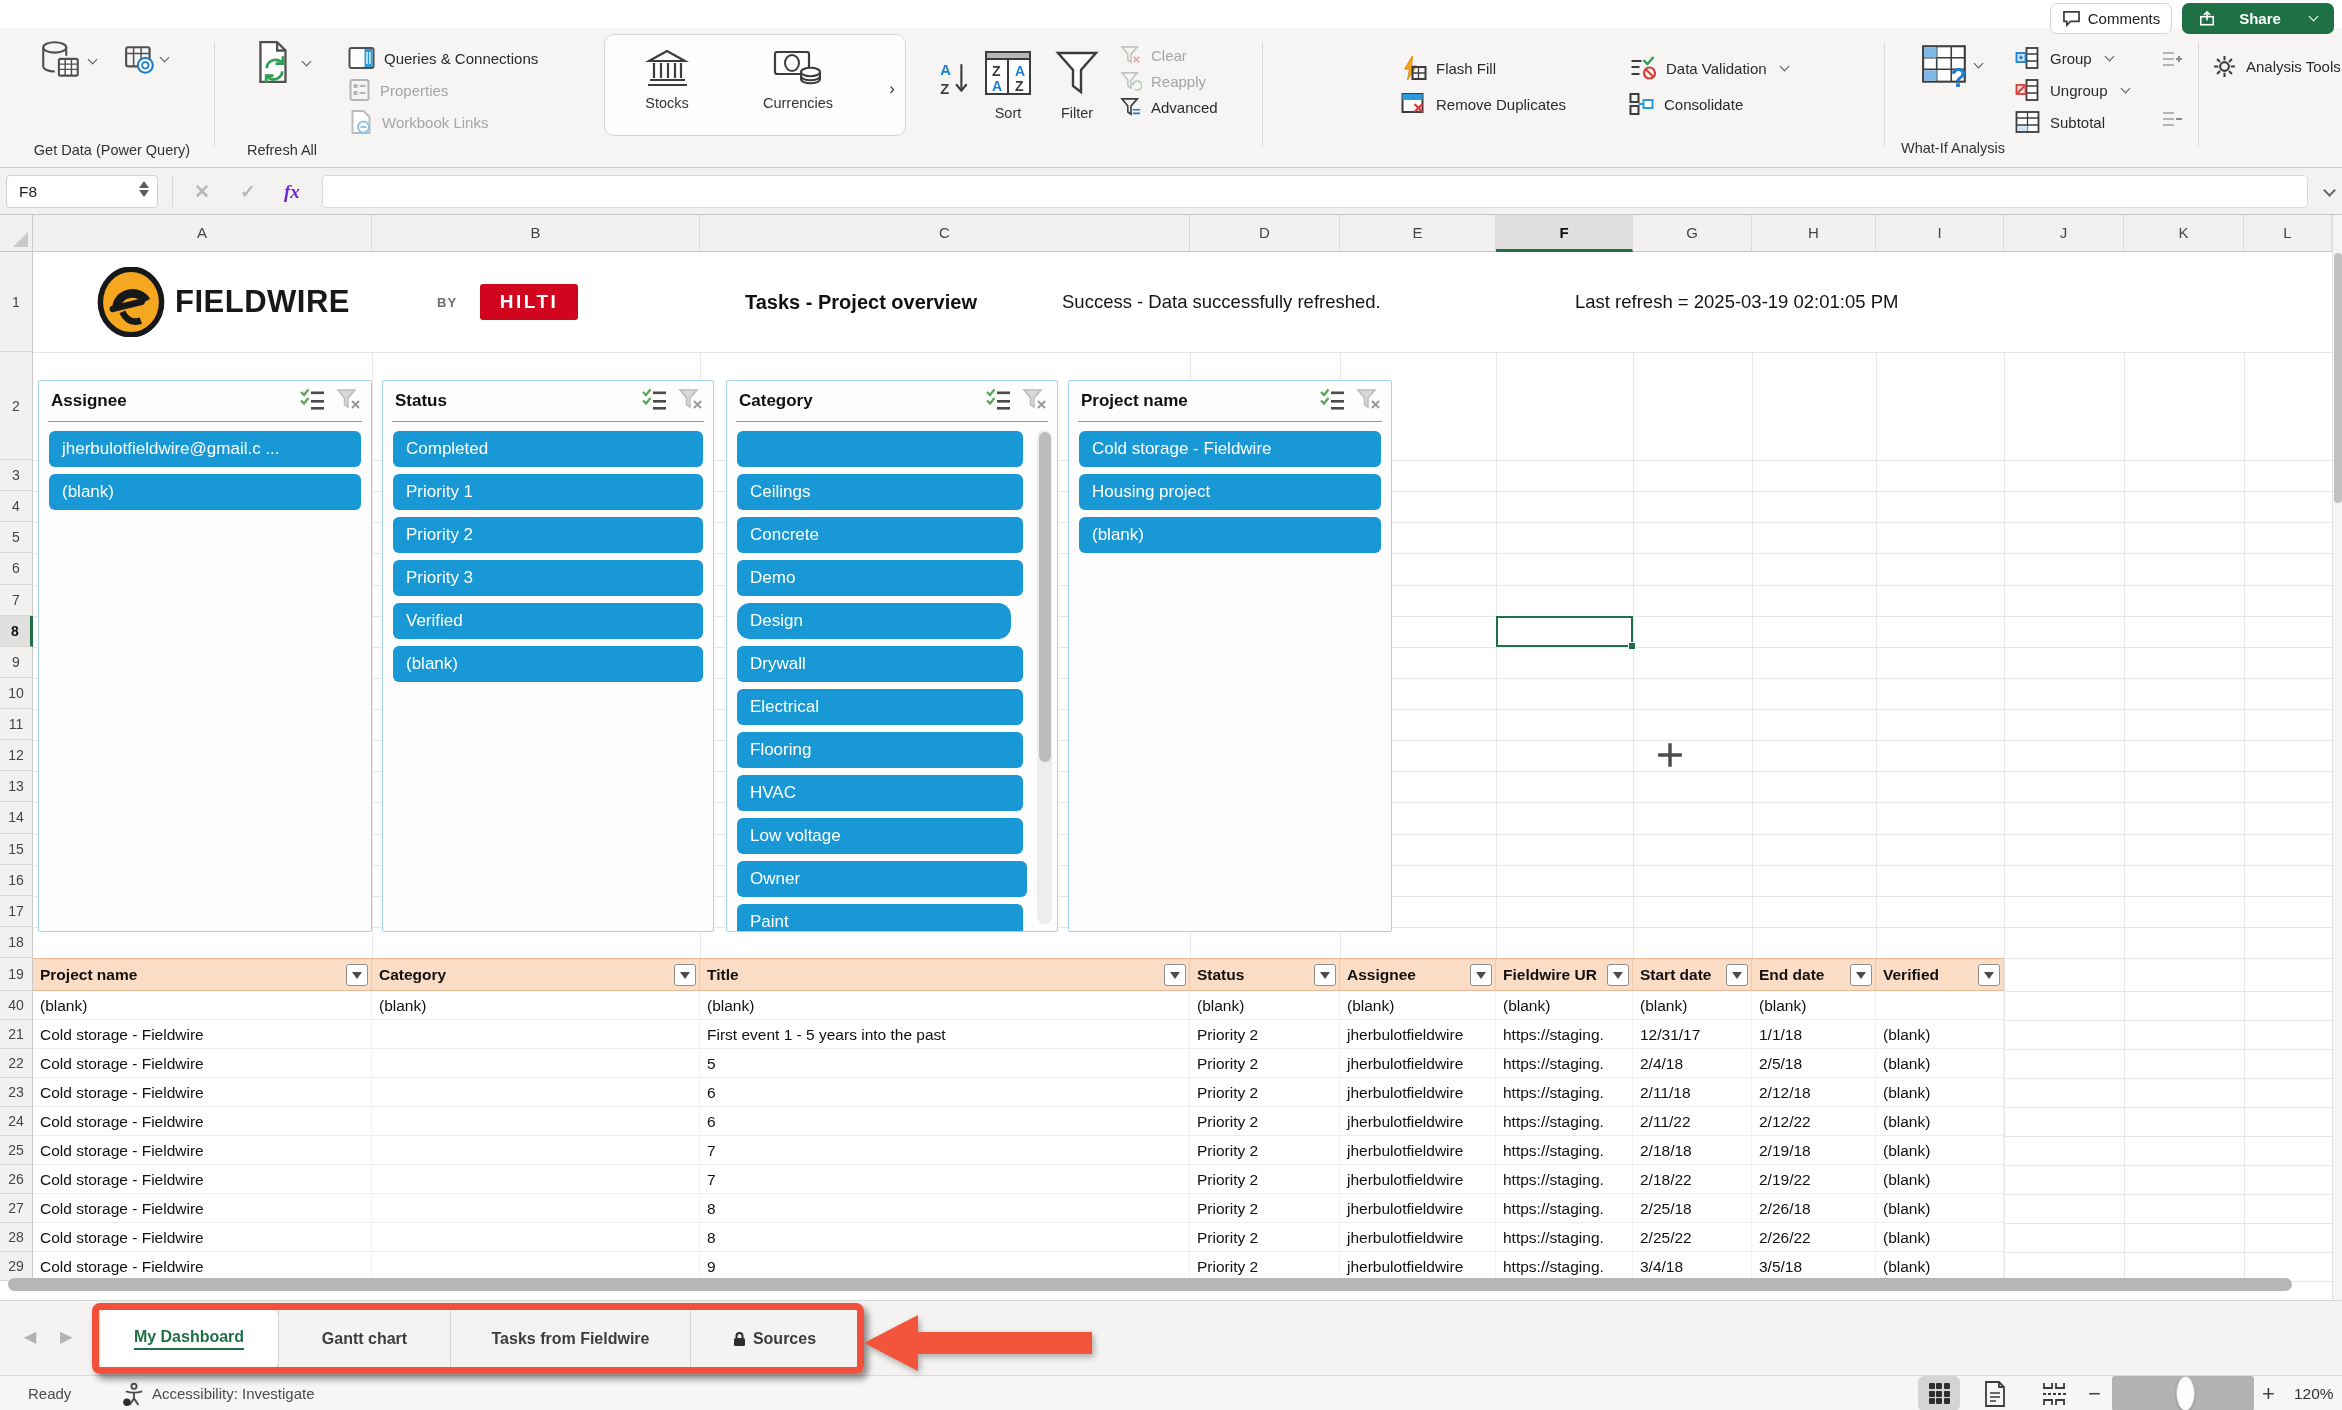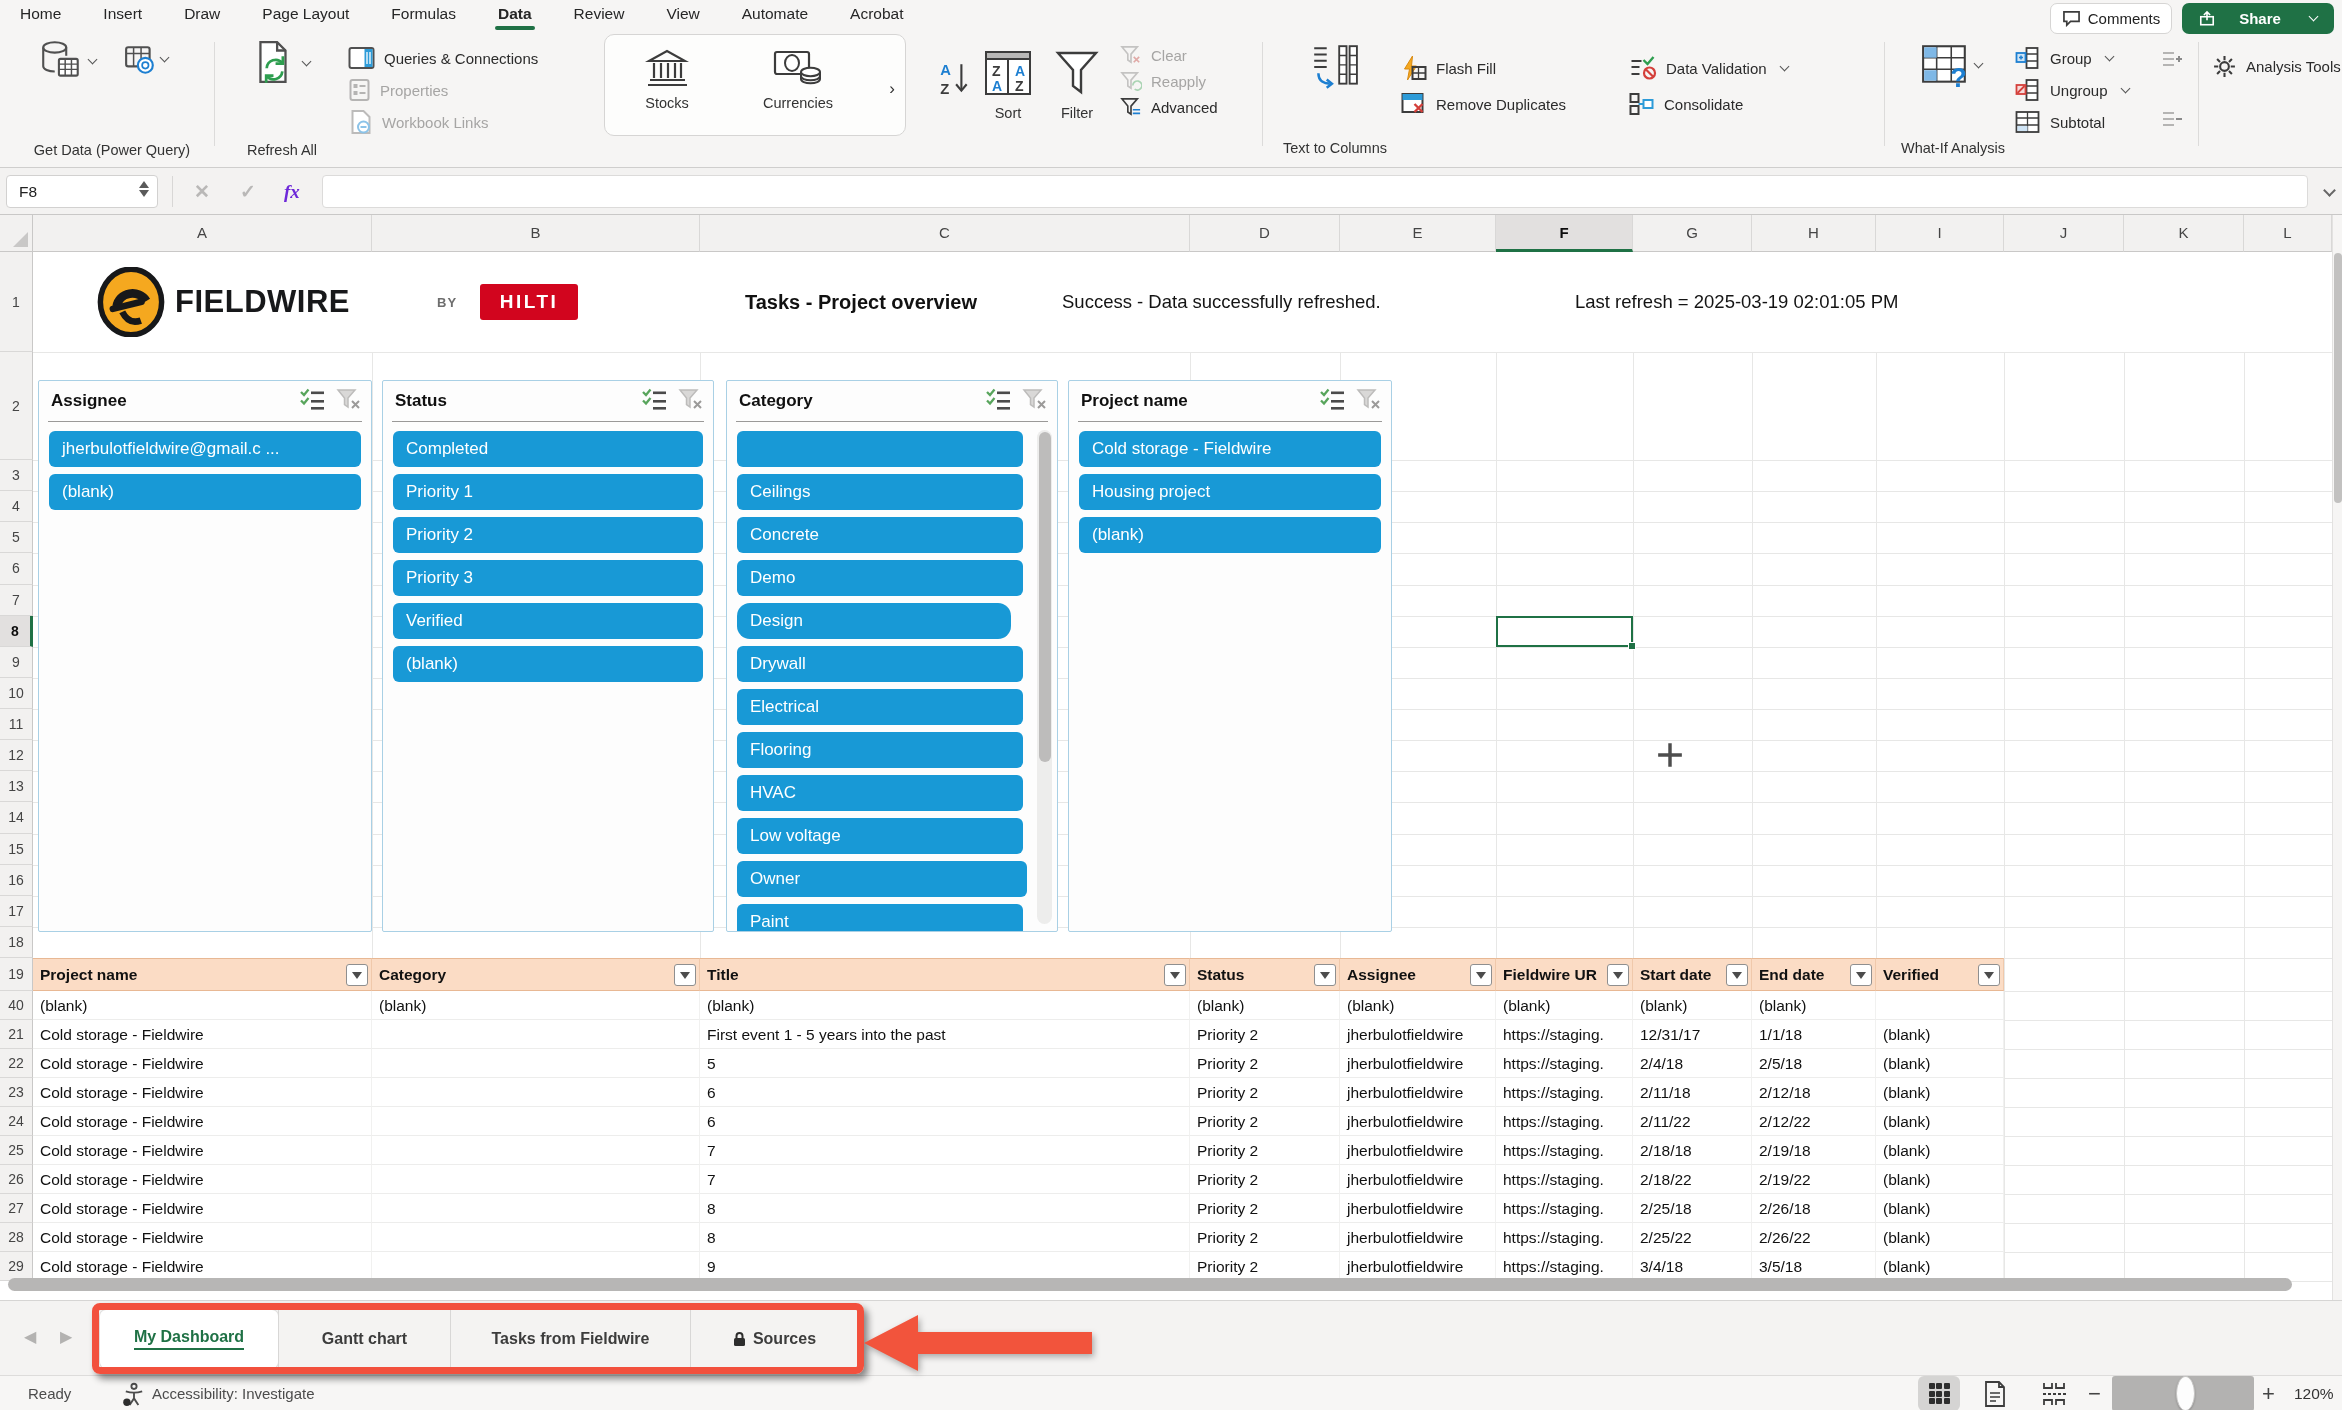--- a/index.html
+++ b/index.html
@@ -145,32 +145,20 @@
   .vg i{background:#2e2e2e;border-radius:1px;}
   #zoom-track{left:2112px;top:15px;width:142px;height:5px;background:#b3b2b1;border-radius:3px;}
   #zoom-thumb{left:2176px;top:6px;width:19px;height:19px;background:#fdfdfd;border:1px solid #c6c5c4;
     border-radius:50%;box-shadow:0 1px 2px rgba(0,0,0,.25);}
 </style>
 </head>
 <body>
 
 <div id="page">
 
-  <div id="menubar">
-      <div class="menu-item">Home</div>
-      <div class="menu-item">Insert</div>
-      <div class="menu-item">Draw</div>
-      <div class="menu-item">Page Layout</div>
-      <div class="menu-item">Formulas</div>
-      <div class="menu-item active">Data</div>
-      <div class="menu-item">Review</div>
-      <div class="menu-item">View</div>
-      <div class="menu-item">Automate</div>
-      <div class="menu-item">Acrobat</div>
-    </div>
 
   <div id="comments-btn">
     <svg width="19" height="17" viewBox="0 0 20 18">
         <path d="M2 2h16v10H9l-4 4v-4H2z" fill="none" stroke="#3c3c3c" stroke-width="1.8"></path>
       </svg>
     <span>Comments</span>
   </div>
   <div id="share-btn">
     <svg width="16" height="17" viewBox="0 0 18 18">
         <rect x="2" y="7" width="14" height="9" fill="none" stroke="#fff" stroke-width="1.8"></rect>
@@ -317,33 +305,20 @@
           <svg width="22" height="20" viewBox="0 0 24 22">
               <path d="M2 2h17l-7 8v9l-3.5-2.5V10z" fill="none" stroke="#3c3c3c" stroke-width="1.8"></path>
               <path d="M14 14h8M14 18h8" stroke="#1d7fd1" stroke-width="1.8"></path>
             </svg>
           <span>Advanced</span>
         </div>
       </div>
     </div>
     <div class="rdiv" style="left:1262px;"></div>
 
-    <div class="rg" style="left:1278px;top:8px;width:114px;height:128px;">
-      <span style="position:absolute;left:32px;top:6px;">
-        <svg width="48" height="50" viewBox="0 0 46 48">
-            <path d="M4 6h12M4 12h12M4 18h12M4 24h12" stroke="#3c3c3c" stroke-width="2"></path>
-            <path d="M8 30c0 8 6 10 11 10" fill="none" stroke="#1d7fd1" stroke-width="2.4"></path>
-            <path d="M16 36l5 4-5 4" fill="none" stroke="#1d7fd1" stroke-width="2.4"></path>
-            <rect x="28" y="4" width="7" height="36" fill="#fff" stroke="#3c3c3c" stroke-width="1.8"></rect>
-            <rect x="38" y="4" width="7" height="36" fill="#fff" stroke="#3c3c3c" stroke-width="1.8"></rect>
-            <path d="M28 13h7M38 13h7M28 22h7M38 22h7M28 31h7M38 31h7" stroke="#3c3c3c" stroke-width="1.3"></path>
-          </svg>
-      </span>
-      <div class="rlabel" style="position:absolute;bottom:6px;width:100%;">Text to Columns</div>
-    </div>
 
     <div class="rg" style="left:1400px;top:22px;">
       <div class="rrow" style="height:36px;">
         <svg width="27" height="26" viewBox="0 0 26 26">
             <path d="M12 1L4 14h5l-2 11 9-14h-5z" fill="#f5a81f" stroke="#d98a10" stroke-width="1"></path>
             <rect x="12" y="12" width="13" height="12" fill="none" stroke="#3c3c3c" stroke-width="2"></rect>
             <path d="M12 18h13M18 12v12" stroke="#3c3c3c" stroke-width="1.3"></path>
           </svg>
         <span>Flash Fill</span>
       </div>

